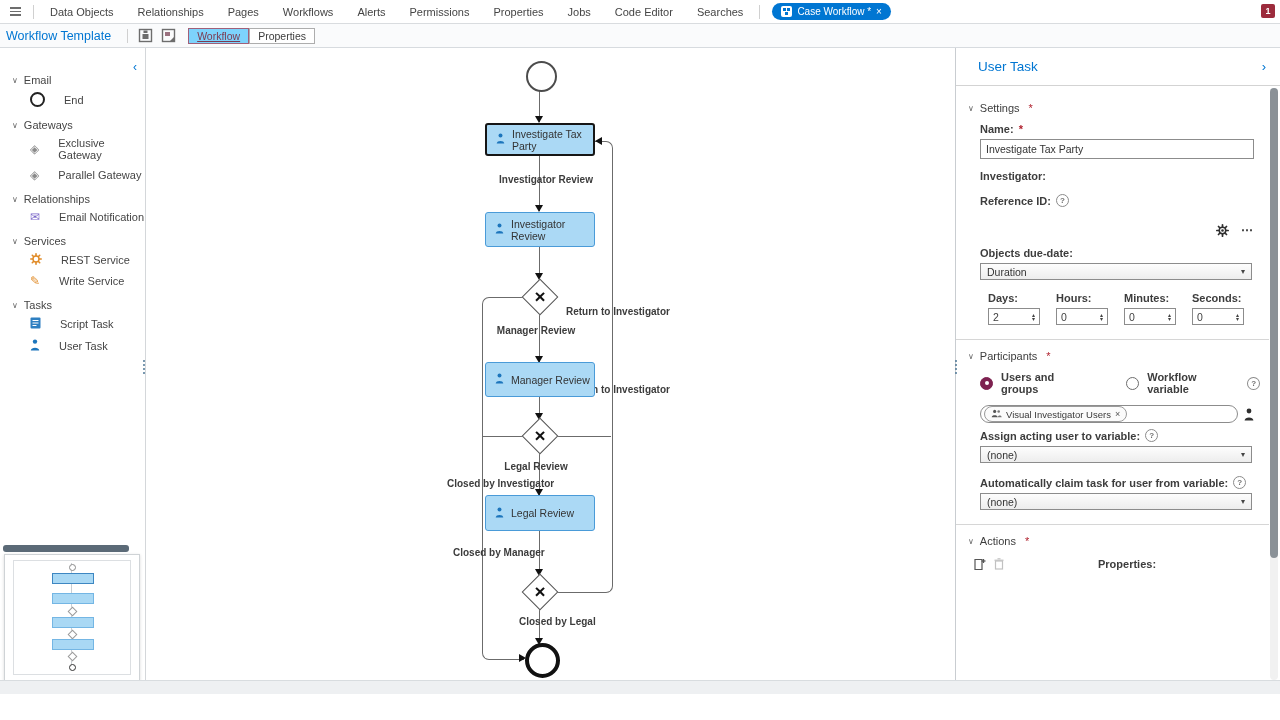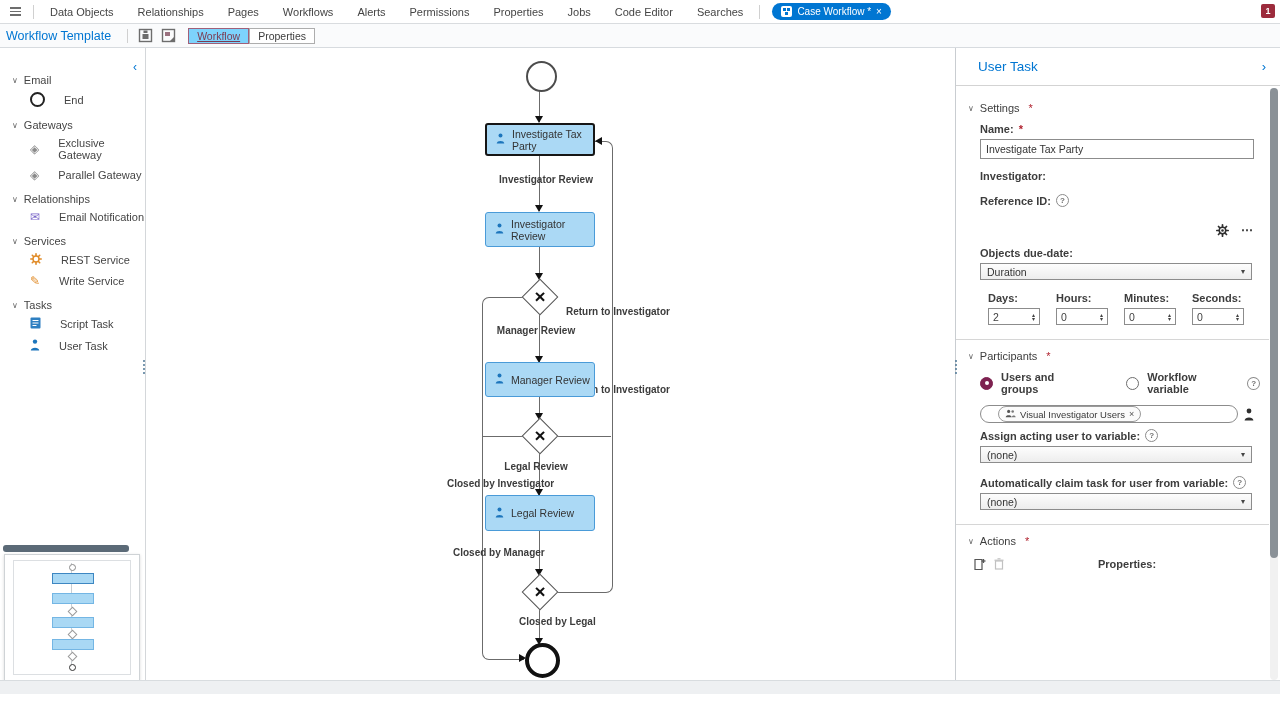--- a/index.html
+++ b/index.html
@@ -106,21 +106,21 @@
   .dur-col .dlab{font-weight:bold;font-size:11px;color:#3d3d3d;}
   .stepper{width:52px;height:17px;border:1px solid #8c8c8c;background:#fff;display:flex;align-items:center;justify-content:space-between;padding:0 4px;box-sizing:border-box;font-size:10.5px;cursor:text;}
   .spin{display:flex;flex-direction:column;line-height:4px;font-size:6px;color:#444;cursor:pointer;}
   .hr{border-top:1px solid #d6d6d6;margin:14px 0 10px -12px;width:313px;}
   .radio-row{display:flex;align-items:center;gap:8px;margin:2px 0 10px 12px;}
   .radio{width:11px;height:11px;border:1px solid #6d6d6d;border-radius:50%;background:#fff;position:relative;cursor:pointer;flex:none;}
   .radio.sel-on{border-color:#7d2150;background:#7d2150;}
   .radio.sel-on::after{content:"";position:absolute;left:3.5px;top:3.5px;width:4px;height:4px;background:#fff;border-radius:50%;}
   .radio-lab{font-weight:bold;color:#3d3d3d;cursor:pointer;}
   .chip-row{display:flex;align-items:center;gap:6px;margin-left:12px;}
-  .chip-field{width:258px;height:18px;border:1px solid #8c8c8c;border-radius:10px;display:flex;align-items:center;padding:0 17px;box-sizing:border-box;cursor:text;}
+  .chip-field{width:258px;height:18px;border:1px solid #8c8c8c;border-radius:10px;display:flex;align-items:center;padding:0 3px;box-sizing:border-box;cursor:text;}
   .chip{display:flex;align-items:center;gap:4px;border:1px solid #9a9a9a;border-radius:9px;height:14px;padding:0 6px;font-size:9.5px;color:#3a3a3a;background:#fbfbfb;cursor:default;}
   .chip .x{cursor:pointer;color:#555;font-size:9px;}
   .actions-cols{display:flex;gap:14px;margin-left:4px;}
   .act-left{width:112px;}
   .act-tools{display:flex;gap:8px;margin:2px 0 4px 2px;}
   .act-right{flex:1;}
   .props-label{font-weight:bold;margin:2px 0 5px 0;color:#3d3d3d;}
   .svg-btn{cursor:pointer;display:inline-flex;}
   
   .rp-scroll{position:absolute;right:2px;top:40px;width:8px;height:592px;background:#f1f1f1;border-radius:4px;}

